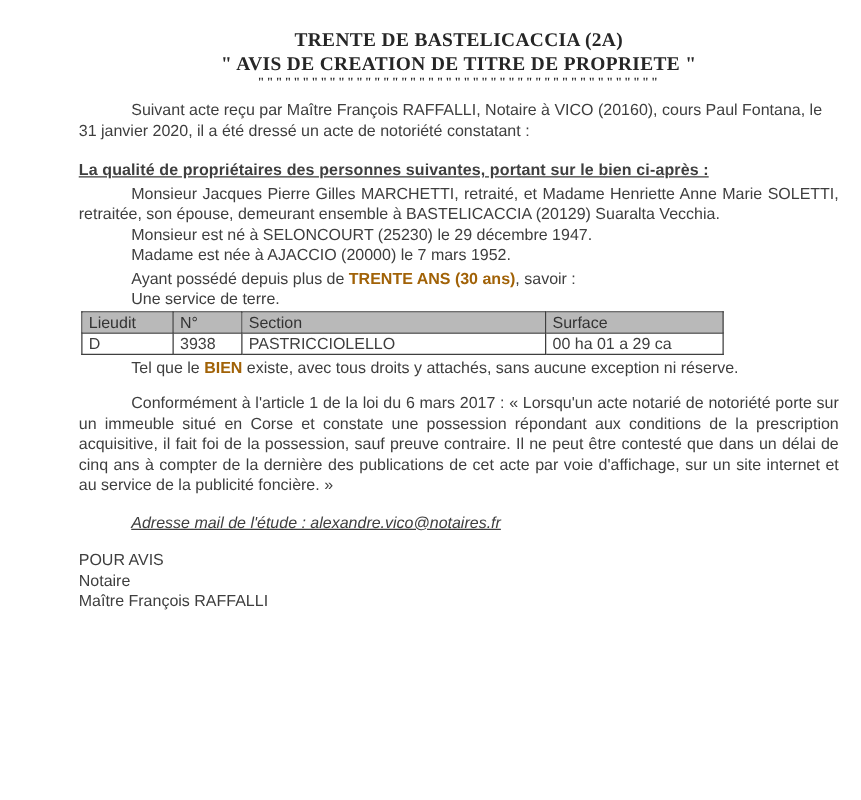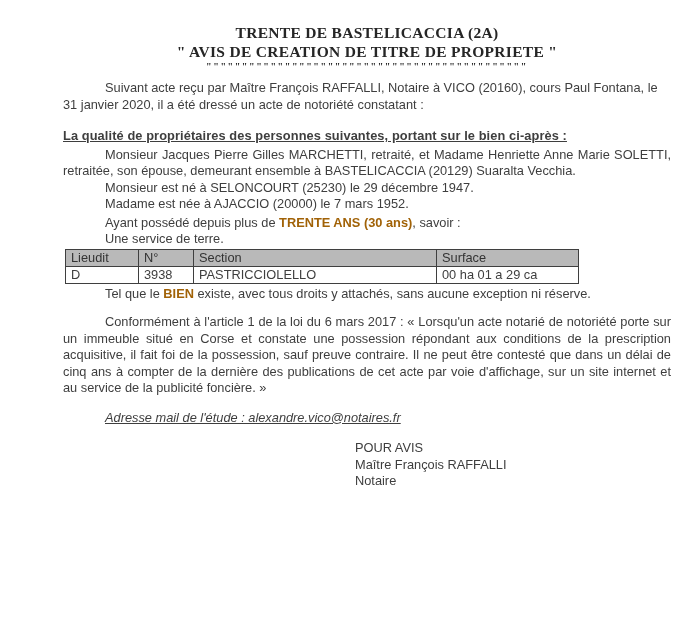--- a/index.html
+++ b/index.html
@@ -33,21 +33,21 @@
   .cadastre th, .cadastre td {
     border:1px solid #3f3f3f; font-weight:normal; text-align:left;
     padding:0 2px 1px 5px; height:17px; font-size:12.8px; line-height:15px;
     overflow:hidden; white-space:nowrap;
   }
   .cadastre th { background:#b9b9b9; color:#333333; }
   .col-section{width:73px;} .col-num{width:55px;} .col-lieudit{width:243px;} .col-surface{width:142px;}
 
   .email-line { margin-top:13px; padding-left:42px; text-decoration:underline;font-style:italic; }
 
-  .signature { margin-top:14px; margin-left:292px; line-height:16.5px; }
+  .signature { margin-top:14px; line-height:16.5px; }
 </style>
 </head>
 <body>
 
 <div class="doc">
 
   <div class="doc-header">
     <div class="title-line1">TRENTE DE BASTELICACCIA (2A)</div>
     <div class="title-line2">" AVIS DE CREATION DE TITRE DE PROPRIETE "</div>
     <div class="quote-row">"""""""""""""""""""""""""""""""""""""""""""""</div>
@@ -90,17 +90,17 @@
 
 
   <p class="p pl mt-lg"><span>Tel que le </span><b>BIEN</b><span> existe, avec tous droits y attachés, sans aucune exception ni réserve.</span></p>
 
   <p class="p indent just mt-sm">Conformément à l'article 1 de la loi du 6 mars 2017 : « Lorsqu'un acte notarié de notoriété porte sur un immeuble situé en Corse et constate une possession répondant aux conditions de la prescription acquisitive, il fait foi de la possession, sauf preuve contraire. Il ne peut être contesté que dans un délai de cinq ans à compter de la dernière des publications de cet acte par voie d'affichage, sur un site internet et au service de la publicité foncière. »</p>
 
   <p class="p email-line">Adresse mail de l'étude : alexandre.vico@notaires.fr</p>
 
   <div class="signature">
     <div>POUR AVIS</div>
+    <div>Notaire</div>
     <div>Maître François RAFFALLI</div>
-    <div>Notaire</div>
   </div>
 
 </div>
 
 </body></html>

